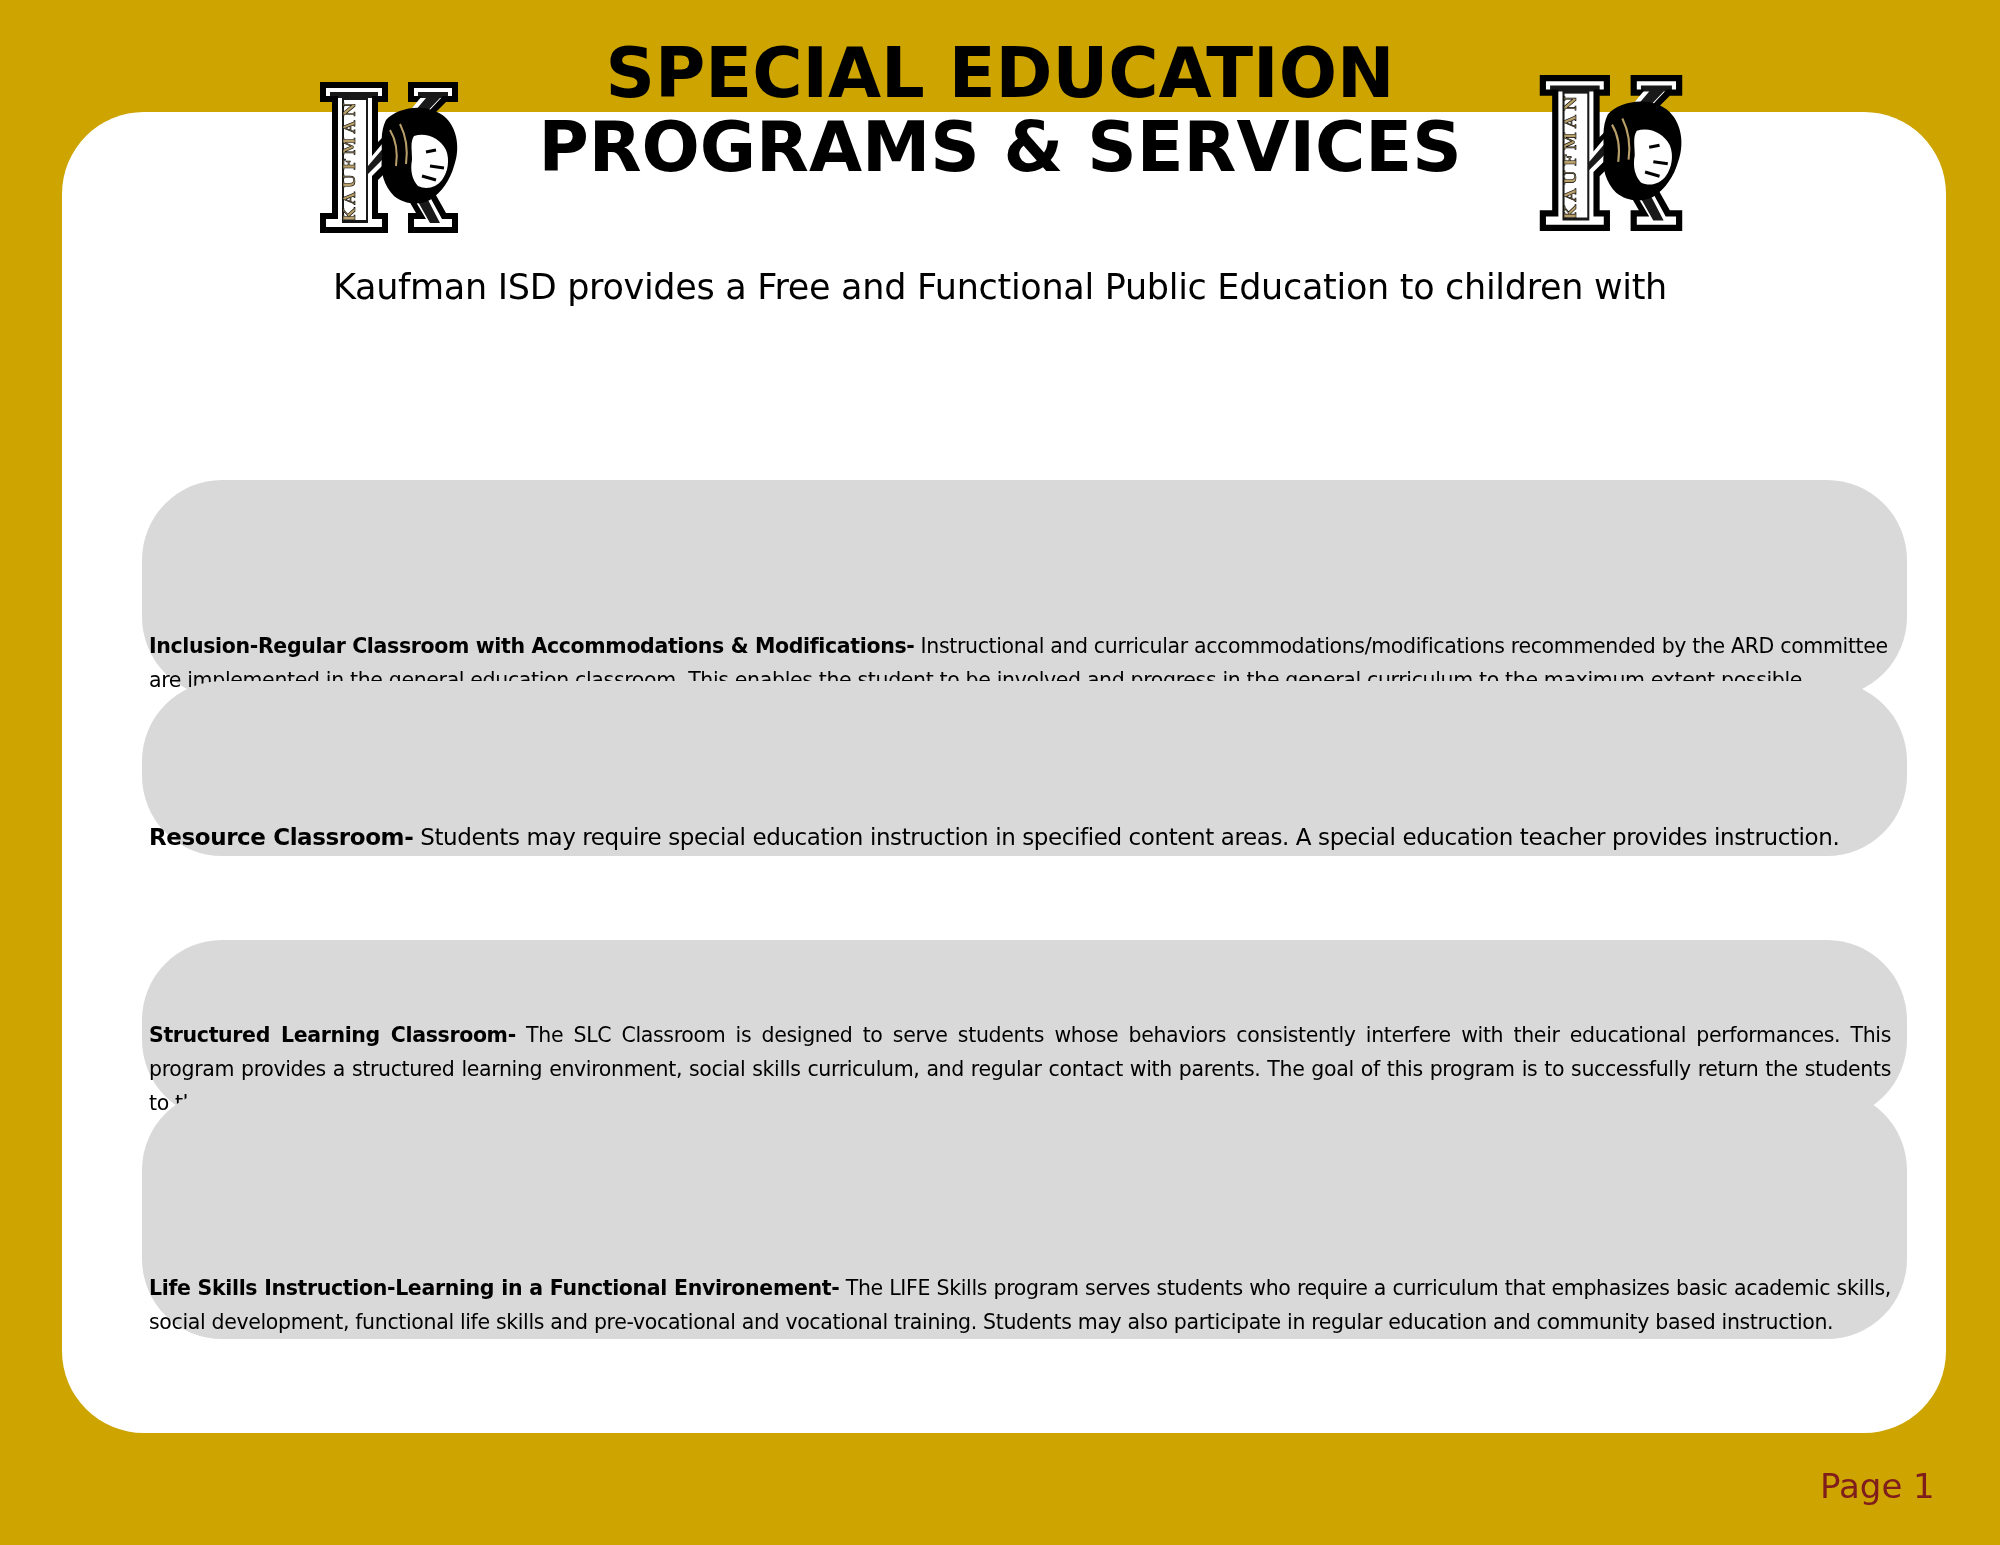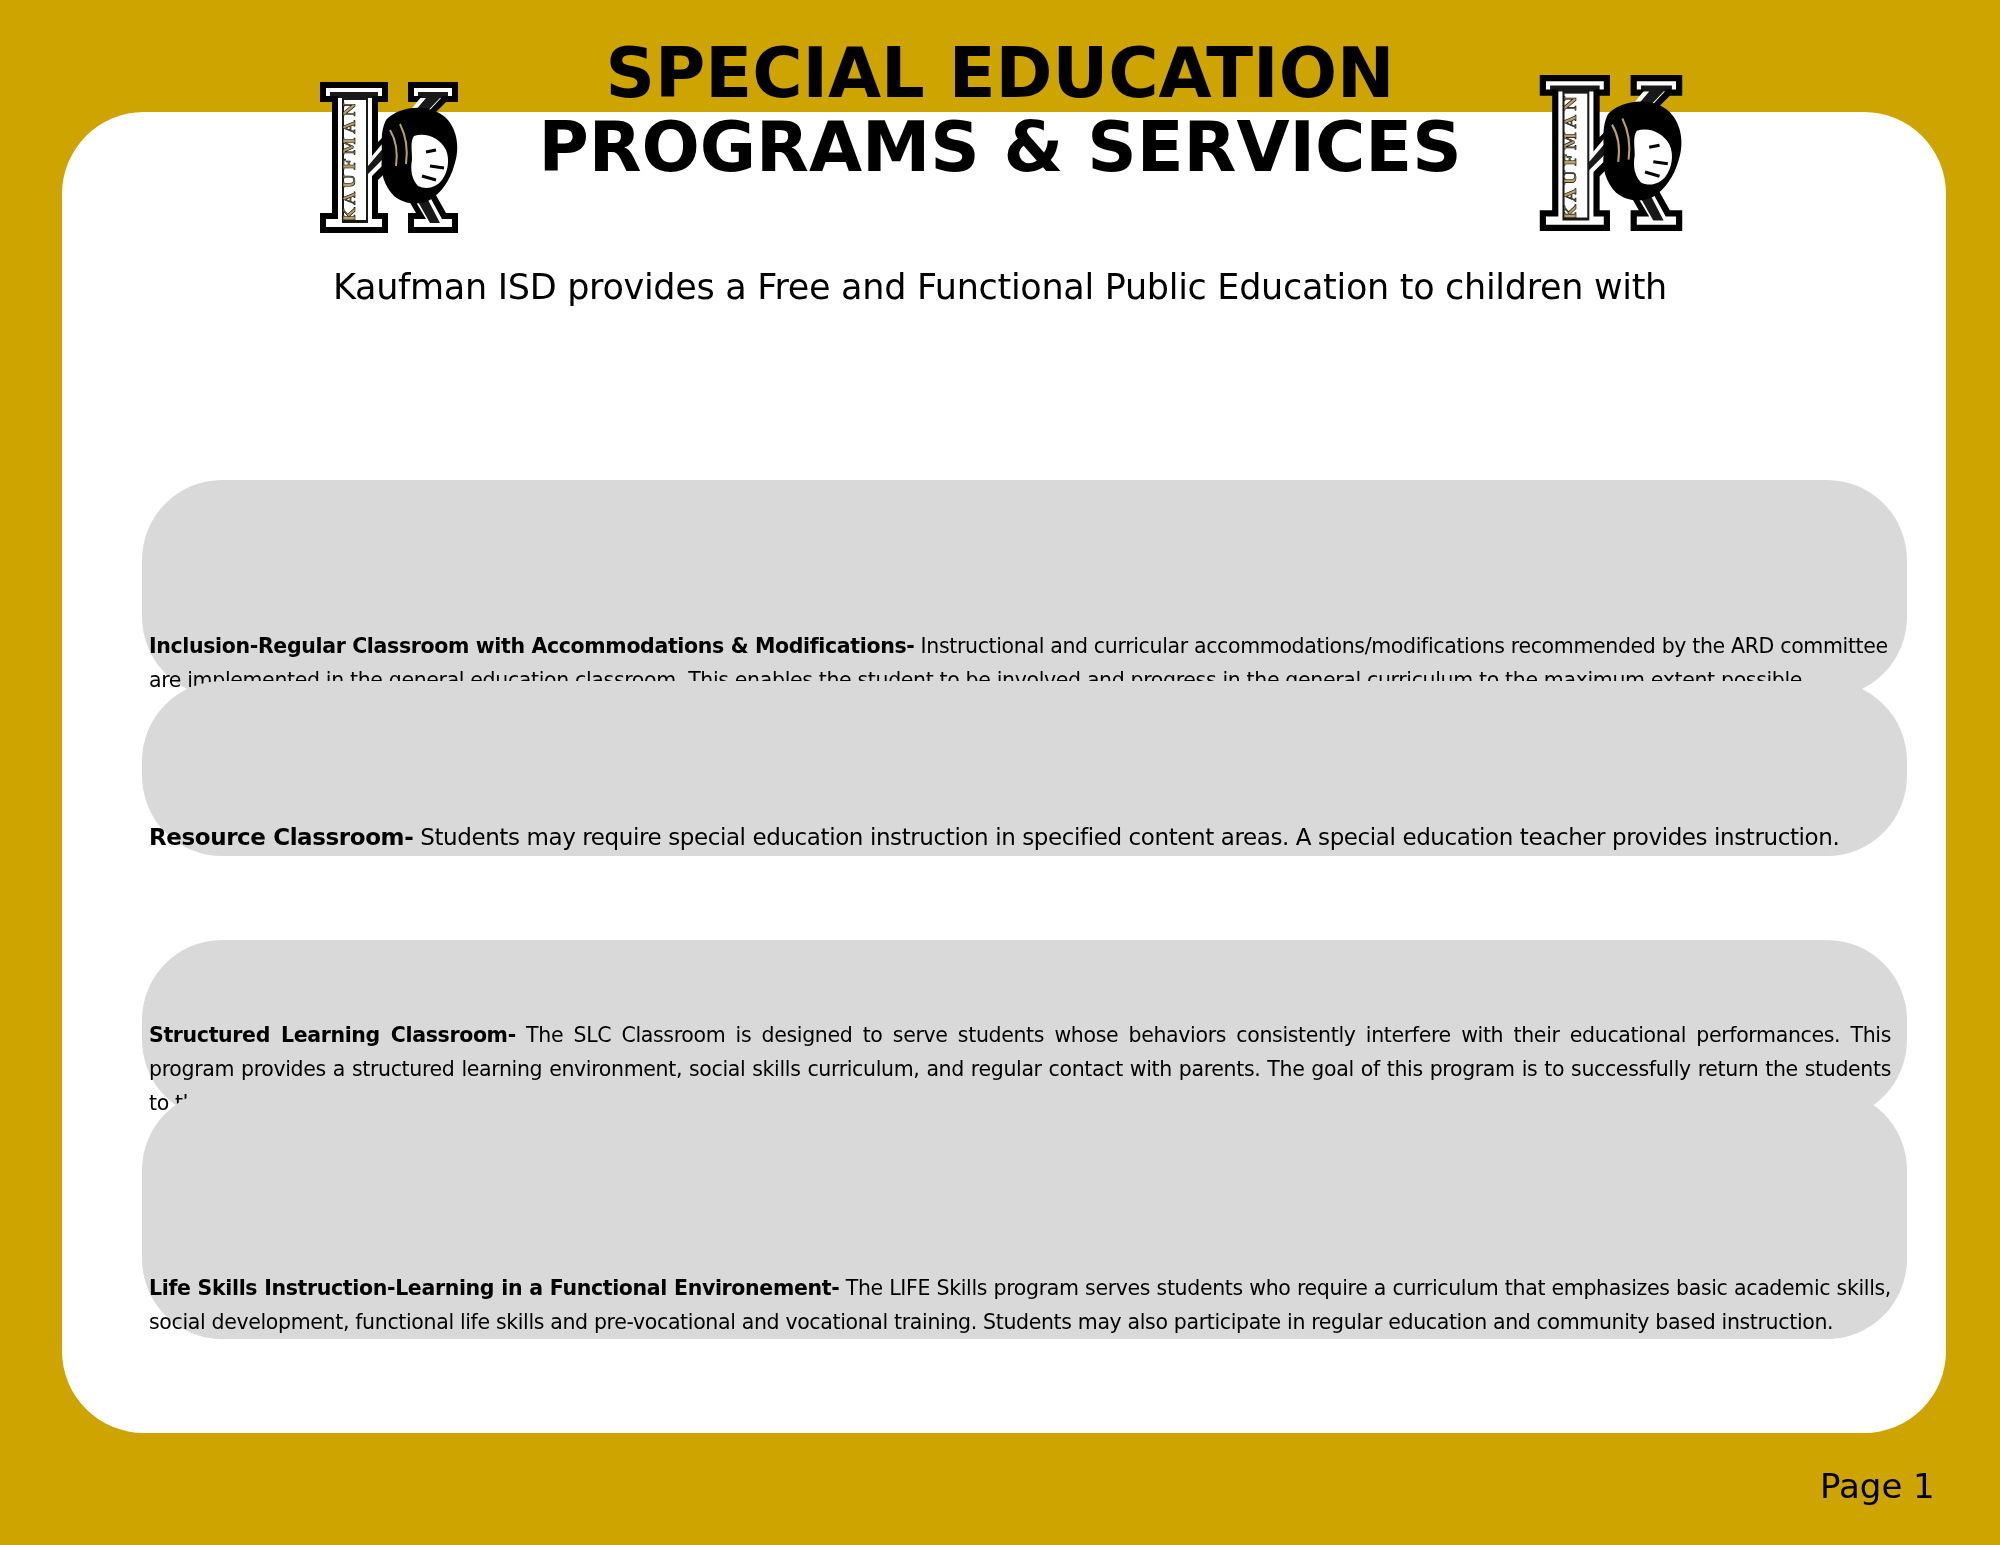--- a/index.html
+++ b/index.html
@@ -45,21 +45,21 @@
   .card.c1 { top:480px; height:217px; }
   .card.c1 .txt { text-align:left; margin-top:-6px; }
   .card.c2 { top:681px; height:175px; }
   .card.c2 .txt { font-size:23px; line-height:38px; text-align:left; letter-spacing:-0.4px; margin-top:-6px; }
   .card.c3 { top:940px; height:180px; }
   .card.c3 .txt { margin-top:-6px; }
   .card.c4 { top:1090px; height:249px; }
   .card.c4 .txt { margin-top:-14px; }
   .page-num {
     position:absolute; left:1820px; top:1466px;
-    font-family:"DejaVu Sans", sans-serif; font-size:34px; color:#000000;
+    font-family:"DejaVu Sans", sans-serif; font-size:34px; color:#7f1d1d;
   }
 </style>
 </head>
 <body>
 
 <div class="panel"></div>
 
 <h1 class="title l1">SPECIAL EDUCATION</h1>
 <h1 class="title l2">PROGRAMS &amp; SERVICES</h1>
 

